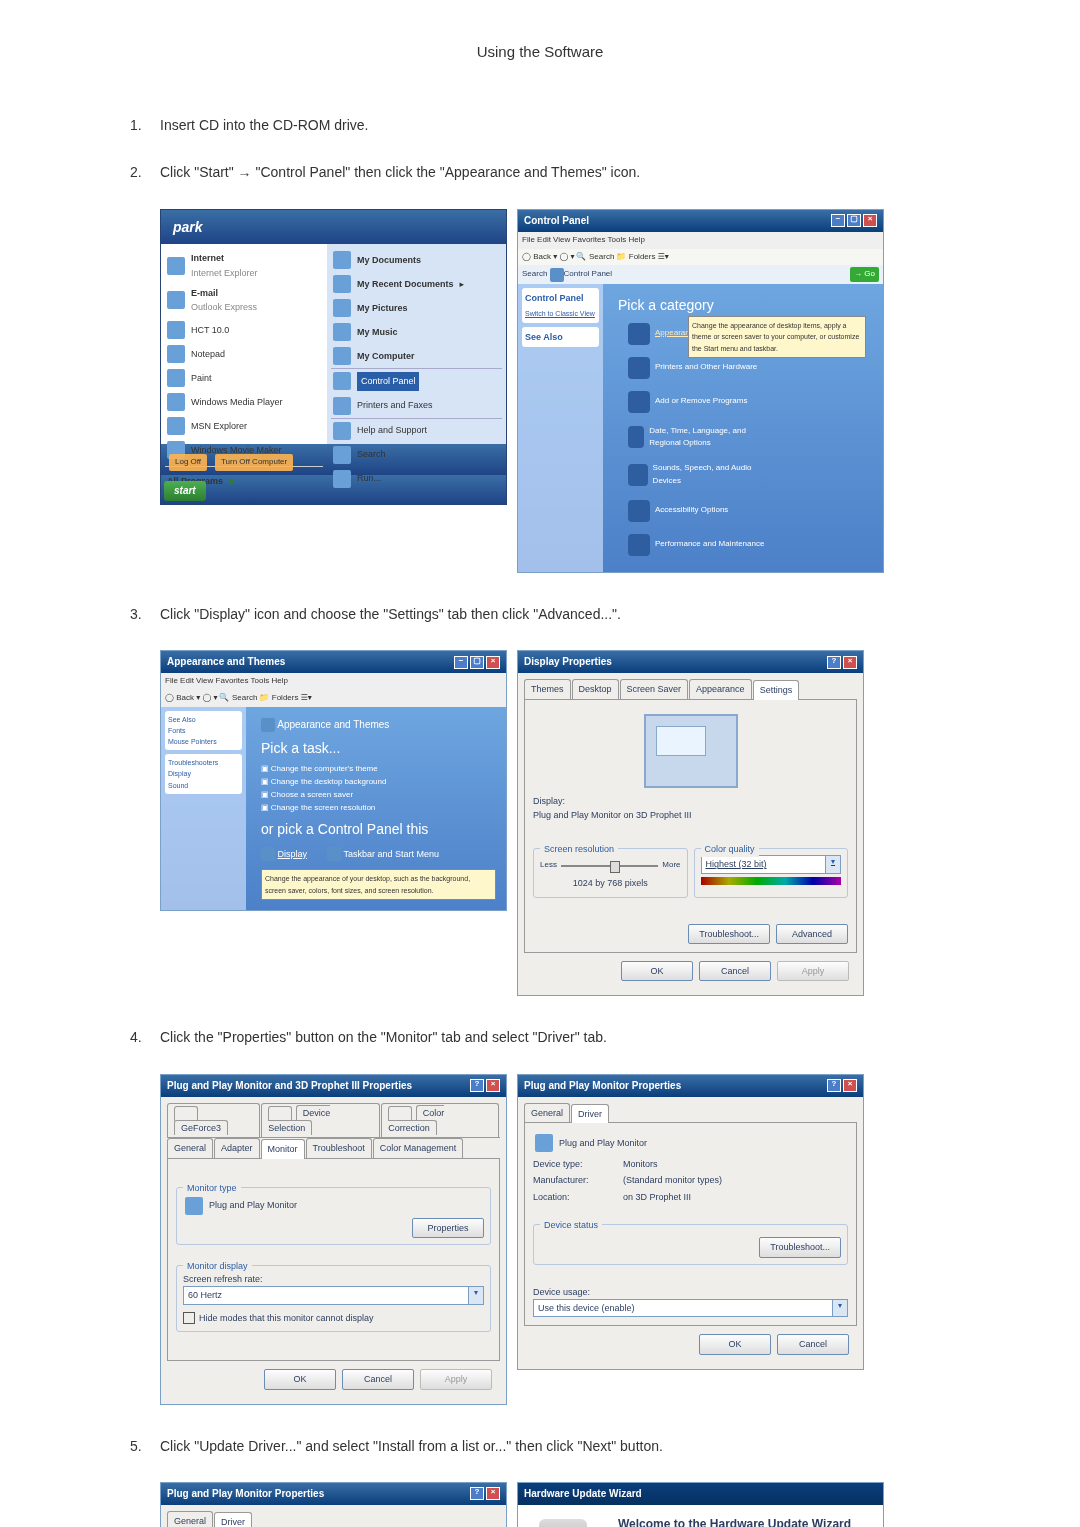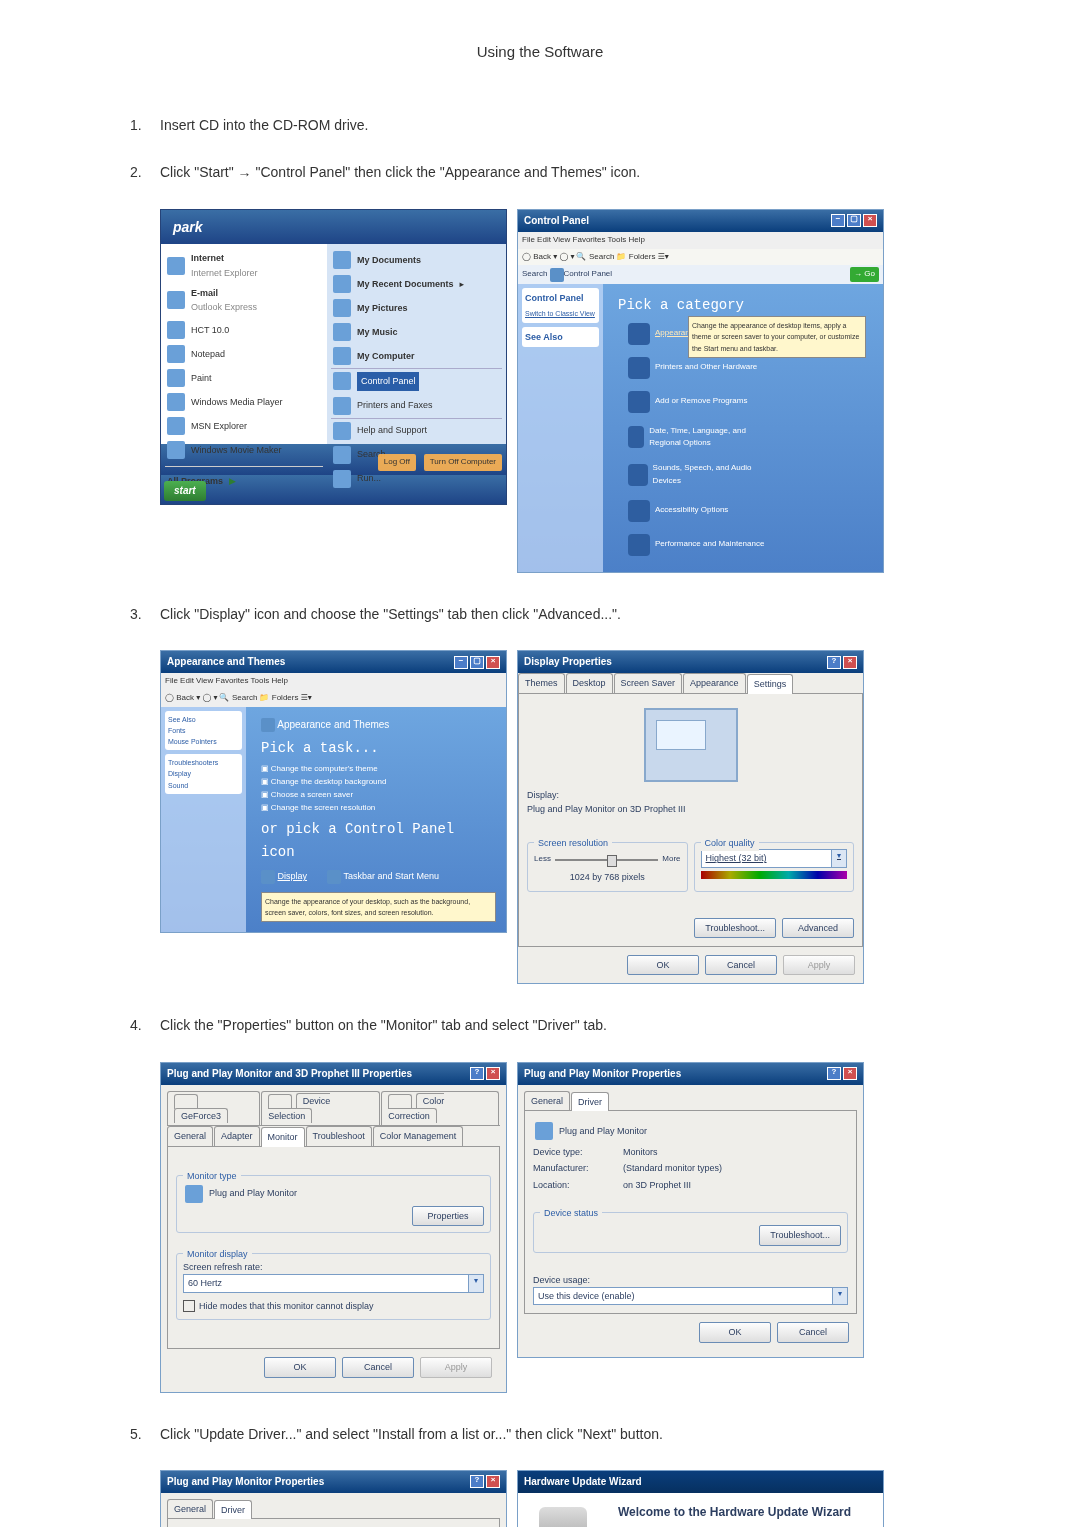--- a/index.html
+++ b/index.html
@@ -80,38 +80,38 @@
       font-size:9px;
       padding:2px 10px;
       min-width:50px;
       text-align:center;
       display:inline-block;
     }
     .xpbtn.disabled { color:#999; border-color:#bbb;}
     .groupbox { border:1px solid #b8c8de; border-radius:3px; padding:6px; margin:20px 0; position:relative;}
     .groupbox .gtitle { position:absolute; top:-7px; left:6px; background:#efeeea; padding:0 4px; color:#2c5da6; font-size:9px;}
     .cp-body { background: linear-gradient(#6ea6e0,#4c80c8); min-height:150px; padding:10px; color:#fff; font-size:9px; position:relative;}
-    .cat-text { font-size:14px; color:#fff;font-family:Liberation Mono, monospace;}
+    .cat-text { font-size:14px; color:#fff;}
     .cp-side { position:absolute; left:0; top:0; bottom:0; width:85px; background:rgba(200,220,250,.7);}
     .menubar { background:#efefef; font-size:8px; padding:2px 4px; color:#333;}
     .start-menu {
       border:1px solid #264378;
       width:345px;
     }
     .start-top {
       background: linear-gradient(#3a6ea5,#1e4486);
       color:#fff; padding:6px 12px; font-weight:bold; font-style:italic; font-size:14px;
     }
     .start-cols { display:flex; height:200px;}
     .start-left { width:48%; background:#fff; padding:4px; font-size:9px;}
     .start-right{ width:52%; background:#d6e4f5; padding:4px; font-size:9px;}
     .start-item { display:flex; align-items:center; gap:6px; padding:3px 2px;}
     .start-item .ic { width:18px; height:18px; background:#6aa0d8; border-radius:2px; flex-shrink:0;}
     .start-item b { font-weight:bold; font-size:9px;}
-    .start-bottom { background: linear-gradient(#3a6ea5,#1e4486); padding:4px; text-align:right;}
+    .start-bottom { background: linear-gradient(#3a6ea5,#1e4486); padding:4px; text-align:left;}
     .start-bottom .sb { display:inline-block; background:rgba(255,180,80,.9); color:#333; font-size:8px; padding:2px 6px; margin-left:4px; border-radius:2px;}
     .highlight { background:#2a5ea8; color:#fff; padding:2px 4px; display:inline-block;}
     .taskbar { background:linear-gradient(#3a6ea5,#1e4486); padding:3px;}
     .taskbar .startbtn{ background:linear-gradient(#4caf50,#2e7d32); color:#fff; font-style:italic; font-weight:bold; font-size:10px; padding:2px 10px; border-radius:3px; display:inline-block;}
     .field-row { display:flex; margin:2px 0;}
     .field-row .lbl { width:90px;}
     .smallicon { width:14px; height:14px; background:#5a90c8; display:inline-block; border-radius:2px; vertical-align:middle;}
     .wiz-left { width:90px; background:#fff; text-align:center; padding-top:14px;}
     .wiz-left .wic{ width:48px;height:48px;background:linear-gradient(#ddd,#999);border-radius:6px; margin:0 auto;}
     .wiz-right{ flex:1; padding:10px; font-size:9px;}
@@ -327,39 +327,39 @@
       </div>
       <div style="margin-left:90px;">
         <div style="font-size:10px;margin-bottom:4px;"><span class="smallicon"></span> <span>Appearance and Themes</span></div>
         <div class="cat-text">Pick a task...</div>
         <div style="font-size:8px;margin:4px 0;">
           <div>▣ <span>Change the computer's theme</span></div>
           <div>▣ <span>Change the desktop background</span></div>
           <div>▣ <span>Choose a screen saver</span></div>
           <div>▣ <span>Change the screen resolution</span></div>
         </div>
-        <div class="cat-text">or pick a Control Panel icon</div>
+        <div class="cat-text">or pick a Control Panel this</div>
         <div style="display:flex;gap:20px;margin-top:6px;">
           <span><span class="smallicon"></span> <span style="text-decoration:underline;">Display</span></span>
           <span><span class="smallicon"></span> <span>Taskbar and Start Menu</span></span>
         </div>
         <div style="background:#fff7cc;color:#333;border:1px solid #888;padding:3px;font-size:7px;margin-top:8px;">Change the appearance of your desktop, such as the background, screen saver, colors, font sizes, and screen resolution.</div>
       </div>
     </div>
   </div>
 
   <div class="mock-dialog" style="width:345px;">
     <div class="titlebar">
         <span>Display Properties</span>
       <span class="win-btns">
           <span class="win-btn q">?</span>
           <span class="win-btn">×</span>
         </span>
     </div>
-    <div style="background:#efeeea;">
+    <div style="padding:6px;background:#efeeea;">
       <div class="tabrow">
         <span>Themes</span>
         <span>Desktop</span>
         <span>Screen Saver</span>
         <span>Appearance</span>
         <span class="active">Settings</span>
       </div>
       <div class="tabbody">
         <div class="monitor-pic"></div>
         <div>Display:</div>

